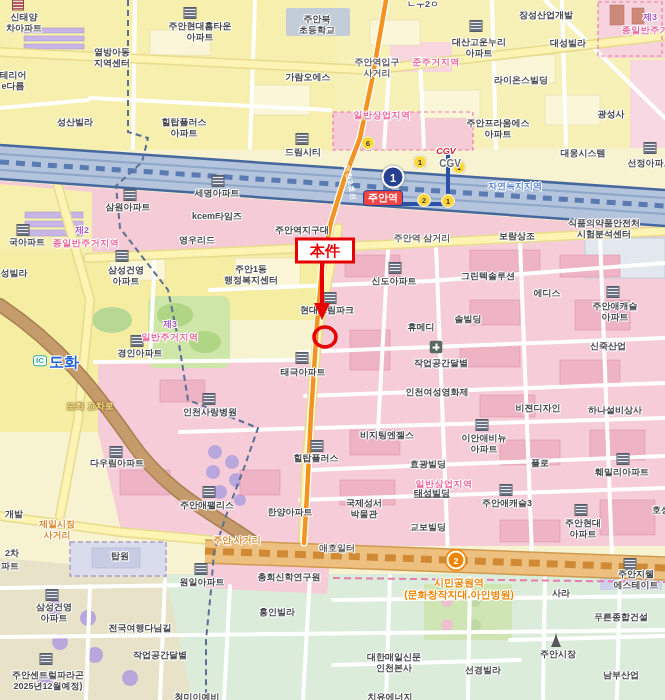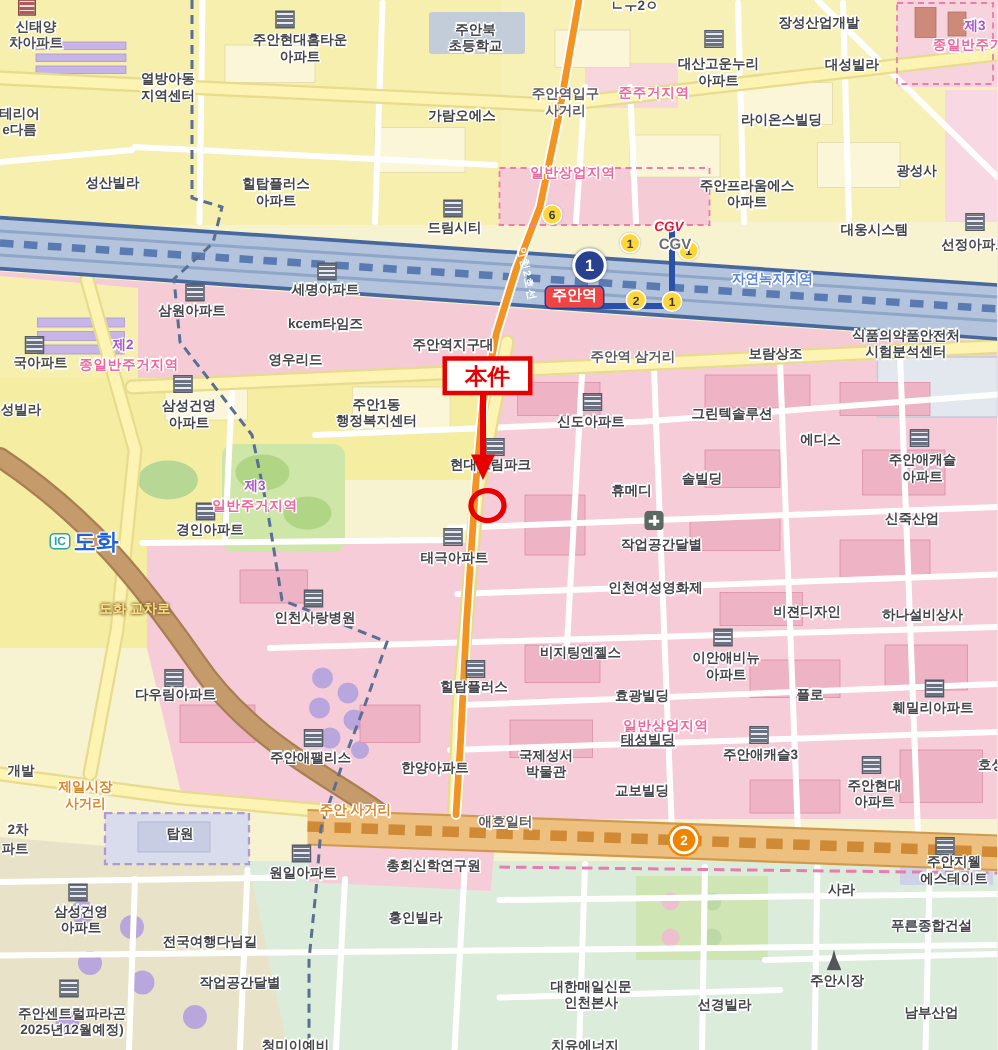--- a/index.html
+++ b/index.html
@@ -365,20 +365,22 @@
       <span class="lbl clip" style="left: 14px; top: 514px;">개발</span>
       <span class="lbl roadname-o" style="left: 57px; top: 530px;">제일시장
 사거리</span>
       <span class="lbl roadname-o" style="left: 237px; top: 540px;">주안 사거리</span>
       <span class="lbl clip" style="left: 12px; top: 553px;">2차</span>
       <span class="lbl clip" style="left: 10px; top: 566px;">파트</span>
       <span class="lbl" style="left: 120px; top: 556px;">탑원</span>
       <span class="lbl roadname" style="left: 337px; top: 548px;">애호일터</span>
       <span class="lbl" style="left: 202px; top: 582px;">원일아파트</span>
       <span class="lbl" style="left: 289px; top: 577px;">총회신학연구원</span>
+      <span class="lbl station-o" style="left: 459px; top: 589px;">시민공원역
+(문화창작지대.아인병원)</span>
       <span class="lbl" style="left: 561px; top: 593px;">사라</span>
       <span class="lbl" style="left: 636px; top: 580px;">주안지웰
 에스테이트</span>
       <span class="lbl" style="left: 621px; top: 617px;">푸른종합건설</span>
       <span class="lbl" style="left: 277px; top: 612px;">홍인빌라</span>
       <span class="lbl" style="left: 54px; top: 613px;">삼성건영
 아파트</span>
       <span class="lbl" style="left: 140px; top: 628px;">전국여행다님길</span>
       <span class="lbl" style="left: 160px; top: 655px;">작업공간달별</span>
       <span class="lbl clip" style="left: 48px; top: 681px;">주안센트럴파라곤

